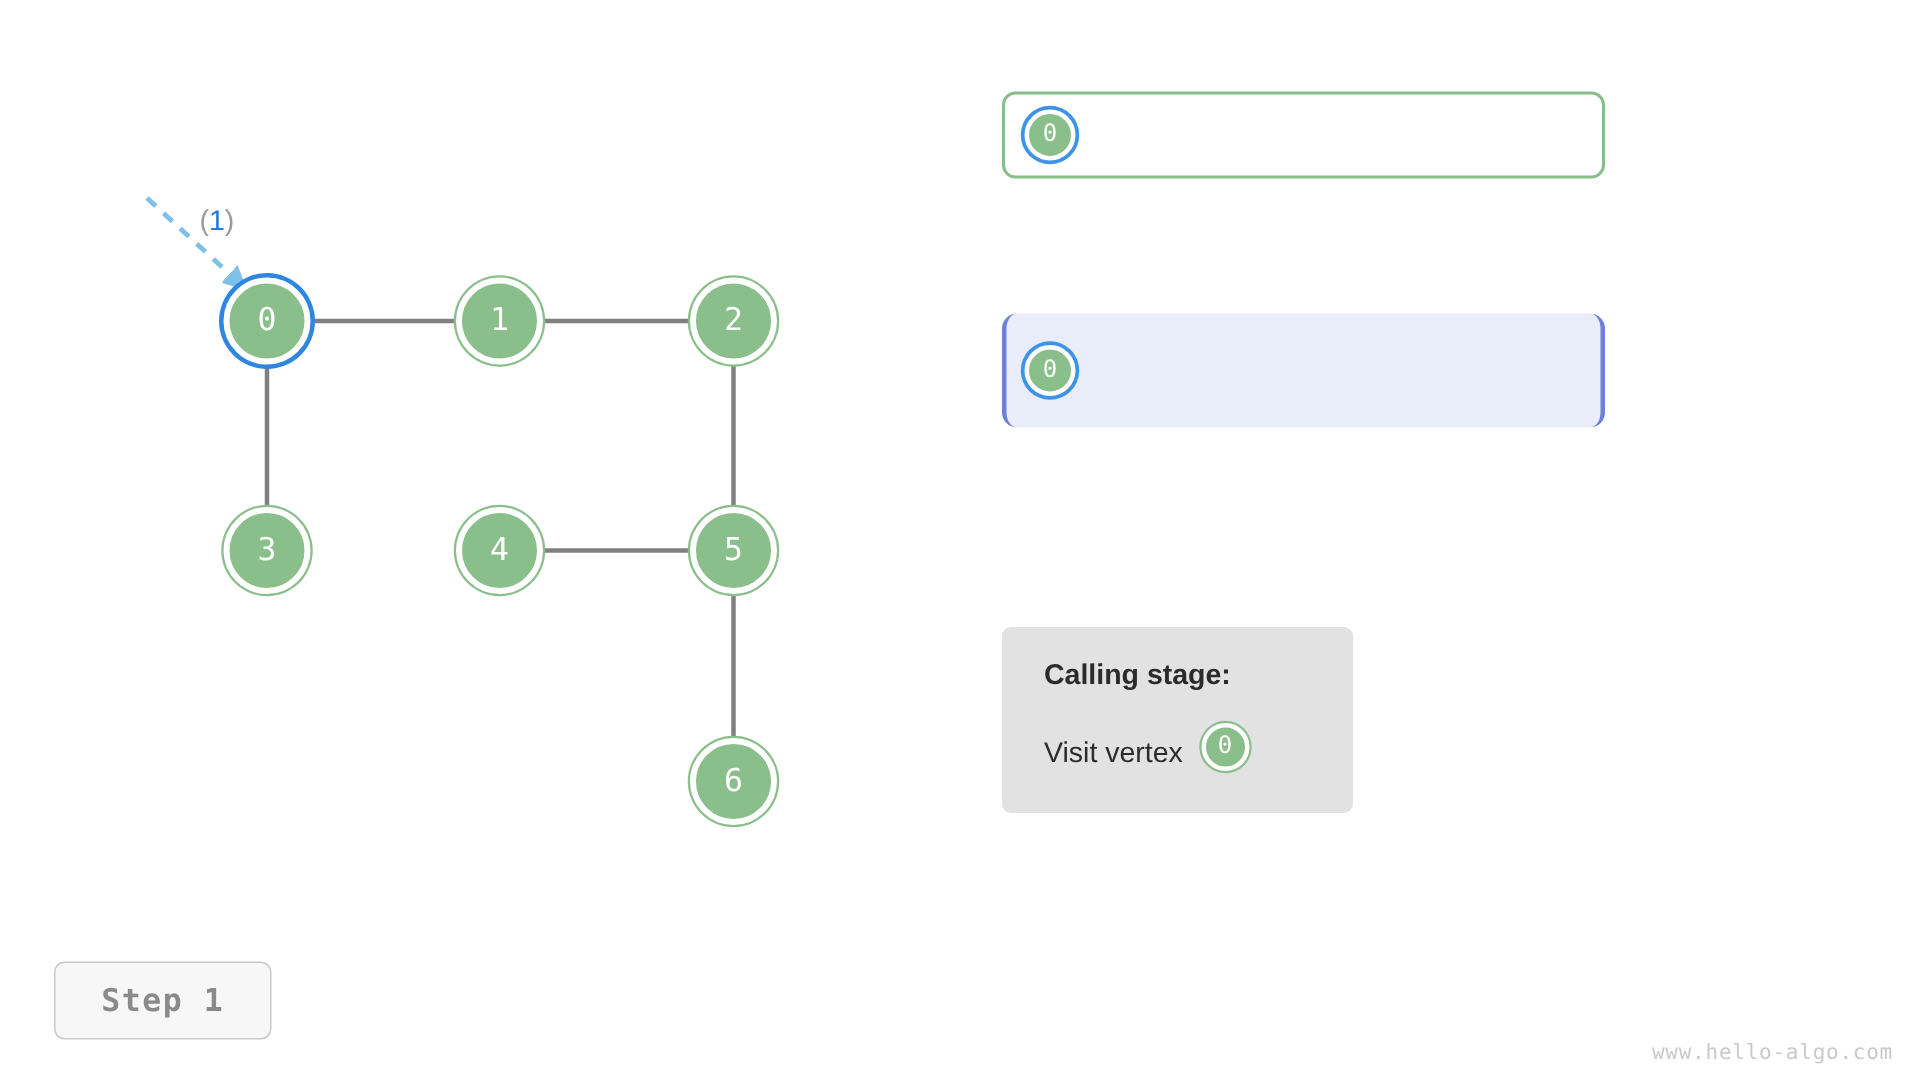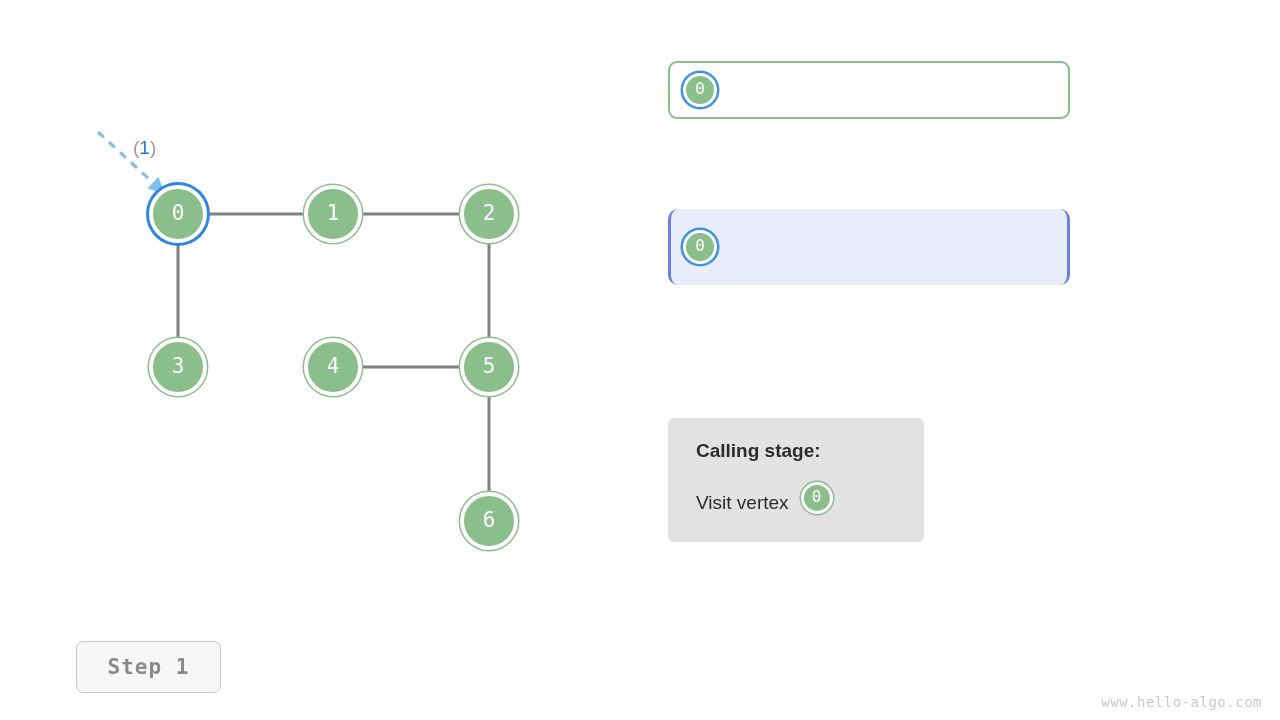--- a/index.html
+++ b/index.html
@@ -158,21 +158,21 @@
     border: 3px solid #ffffff;
     box-shadow: 0 0 0 1.5px #8ABE8A;
     font-size: 16px;
   }
 
   
   #stage-card {
     position: absolute;
     left: 0px;
     top: 418px;
-    width: 256px;
+    width: 234px;
     height: 124px;
     background: #E2E2E2;
     border-radius: 6px;
     box-sizing: border-box;
     padding: 22px 0 0 28px;
   }
   #stage-card .stage-title {
     font-size: 19px;
     font-weight: bold;
     color: #2b2b2b;
@@ -198,21 +198,20 @@
     border-radius: 7px;
     box-sizing: border-box;
     display: flex;
     align-items: center;
     justify-content: center;
     font-family: "DejaVu Sans Mono", "Liberation Mono", monospace;
     font-weight: bold;
     font-size: 21px;
     color: #8A8A8A;
     letter-spacing: 1px;
-    margin-left: 40px;
   }
   #watermark {
     position: absolute;
     right: 18px;
     bottom: 10px;
     font-family: "DejaVu Sans Mono", "Liberation Mono", monospace;
     font-size: 14px;
     color: #C9C9C9;
     letter-spacing: 0.5px;
     margin-top: 28px;

